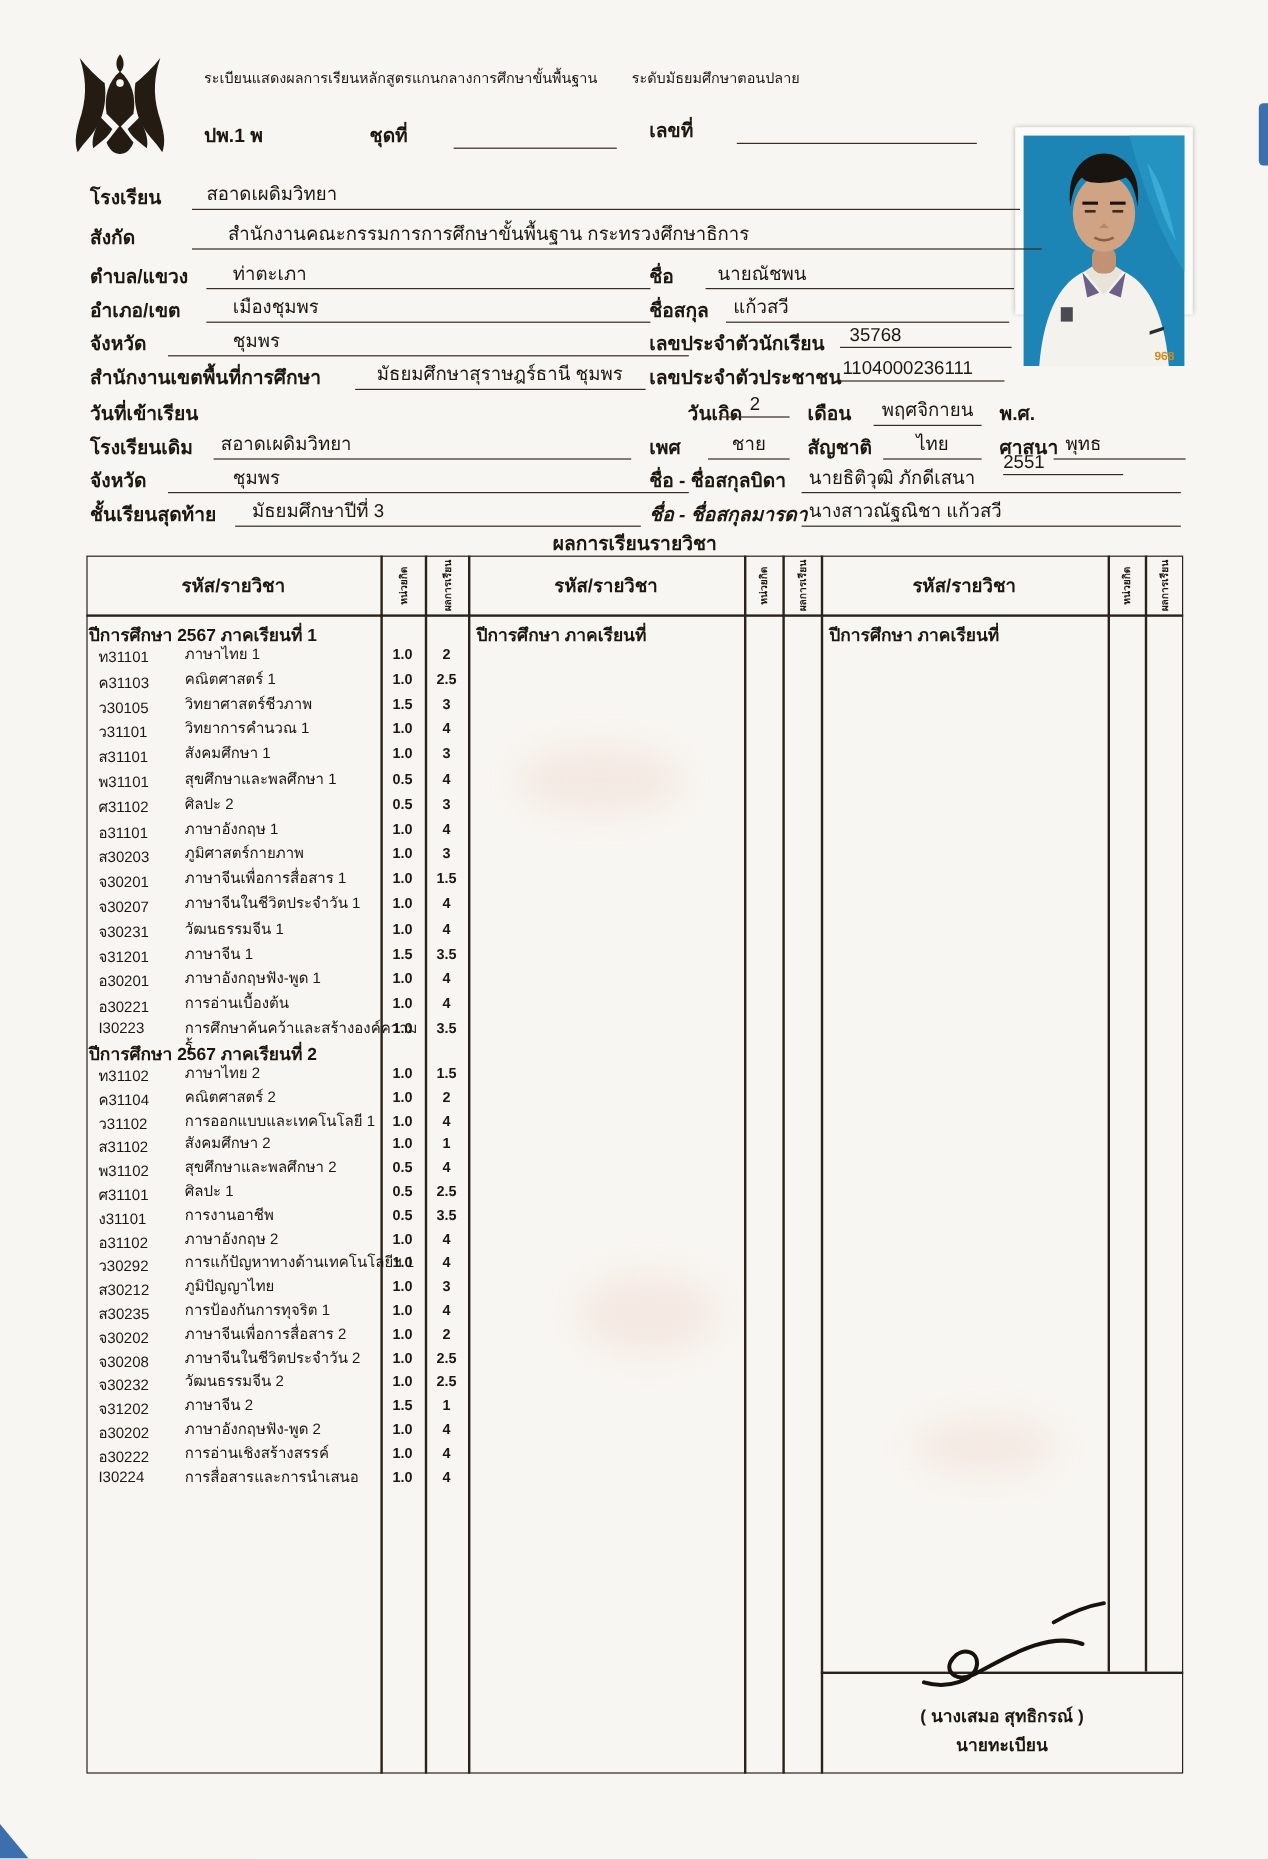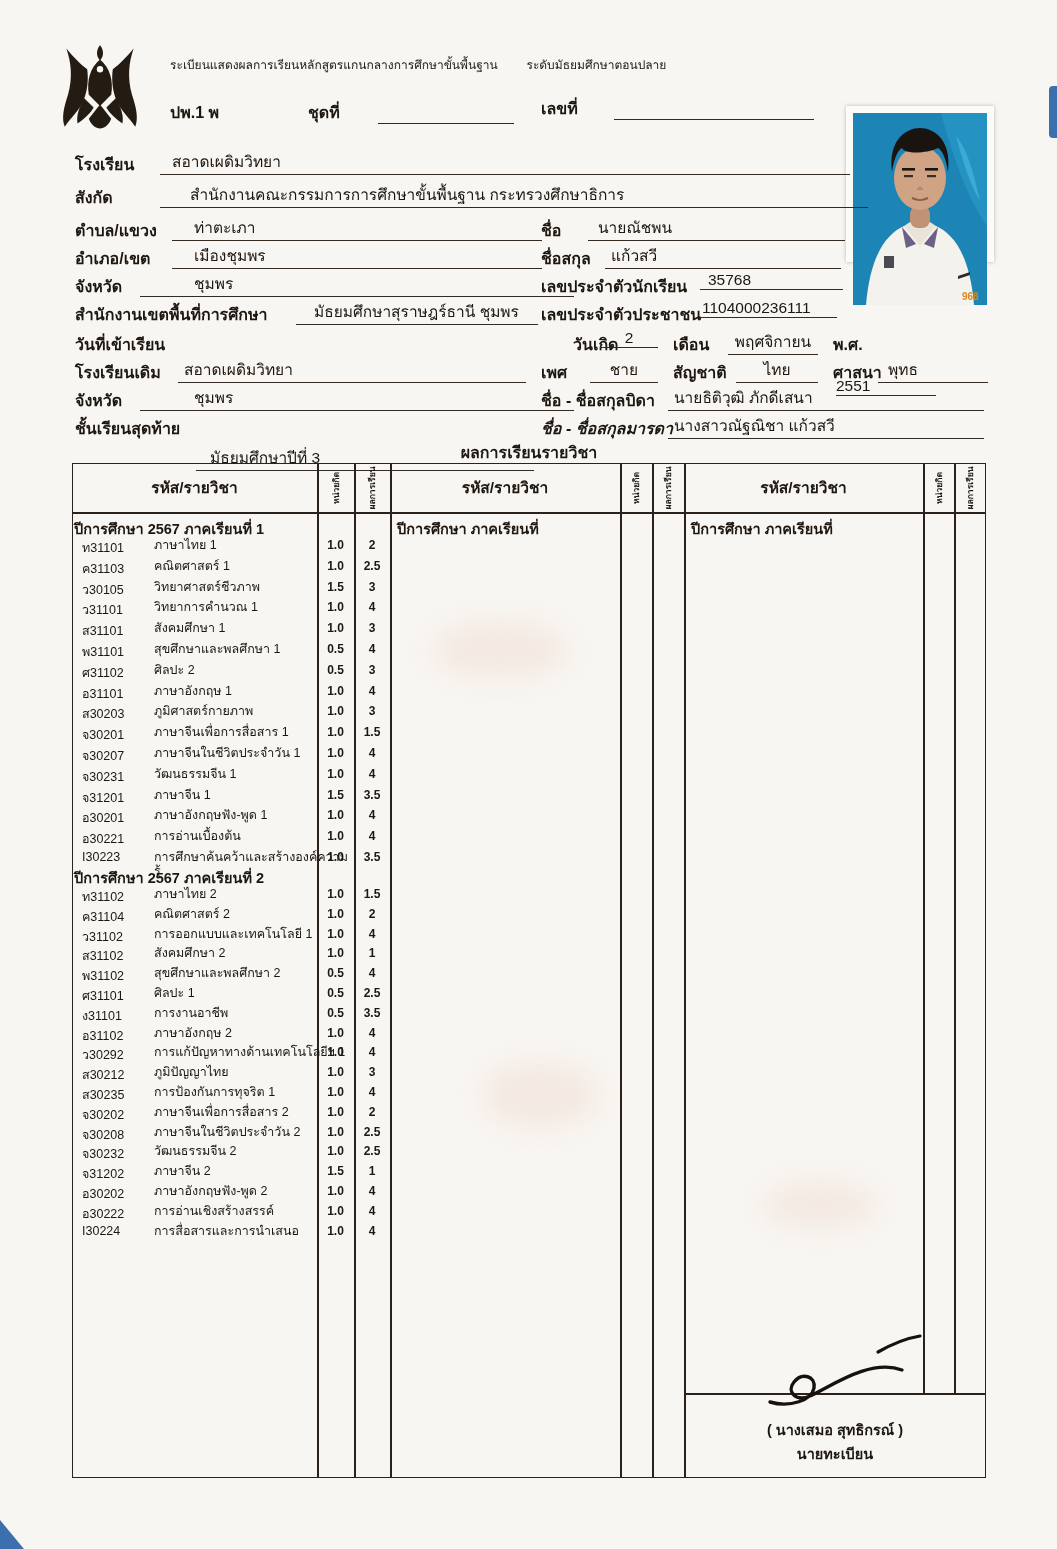--- a/index.html
+++ b/index.html
@@ -116,21 +116,21 @@
 
   <div class="abs lbl" style="left:75px;top:332px;">วันที่เข้าเรียน</div>
 
   <div class="abs lbl" style="left:75px;top:360px;">โรงเรียนเดิม</div>
   <div class="abs fld val" style="left:178px;top:357px;width:342px;padding-left:6px;">สอาดเผดิมวิทยา</div>
 
   <div class="abs lbl" style="left:75px;top:388px;">จังหวัด</div>
   <div class="abs fld val" style="left:140px;top:385px;width:380px;padding-left:54px;">ชุมพร</div>
 
   <div class="abs lbl" style="left:75px;top:416px;">ชั้นเรียนสุดท้าย</div>
-  <div class="abs fld val" style="left:196px;top:413px;width:324px;padding-left:14px;margin-top:32px;">มัธยมศึกษาปีที่ 3</div>
+  <div class="abs fld val" style="left:196px;top:413px;width:324px;padding-left:14px;">มัธยมศึกษาปีที่ 3</div>
 
   <div class="abs lbl" style="left:541px;top:218px;">ชื่อ</div>
   <div class="abs fld val" style="left:588px;top:215px;width:247px;padding-left:10px;">นายณัชพน</div>
 
   <div class="abs lbl" style="left:541px;top:246px;">ชื่อสกุล</div>
   <div class="abs fld val" style="left:605px;top:243px;width:230px;padding-left:6px;">แก้วสวี</div>
 
   <div class="abs lbl" style="left:541px;top:274px;">เลขประจำตัวนักเรียน</div>
   <div class="abs fld val" style="left:700px;top:271px;width:135px;padding-left:8px;">35768</div>
 

